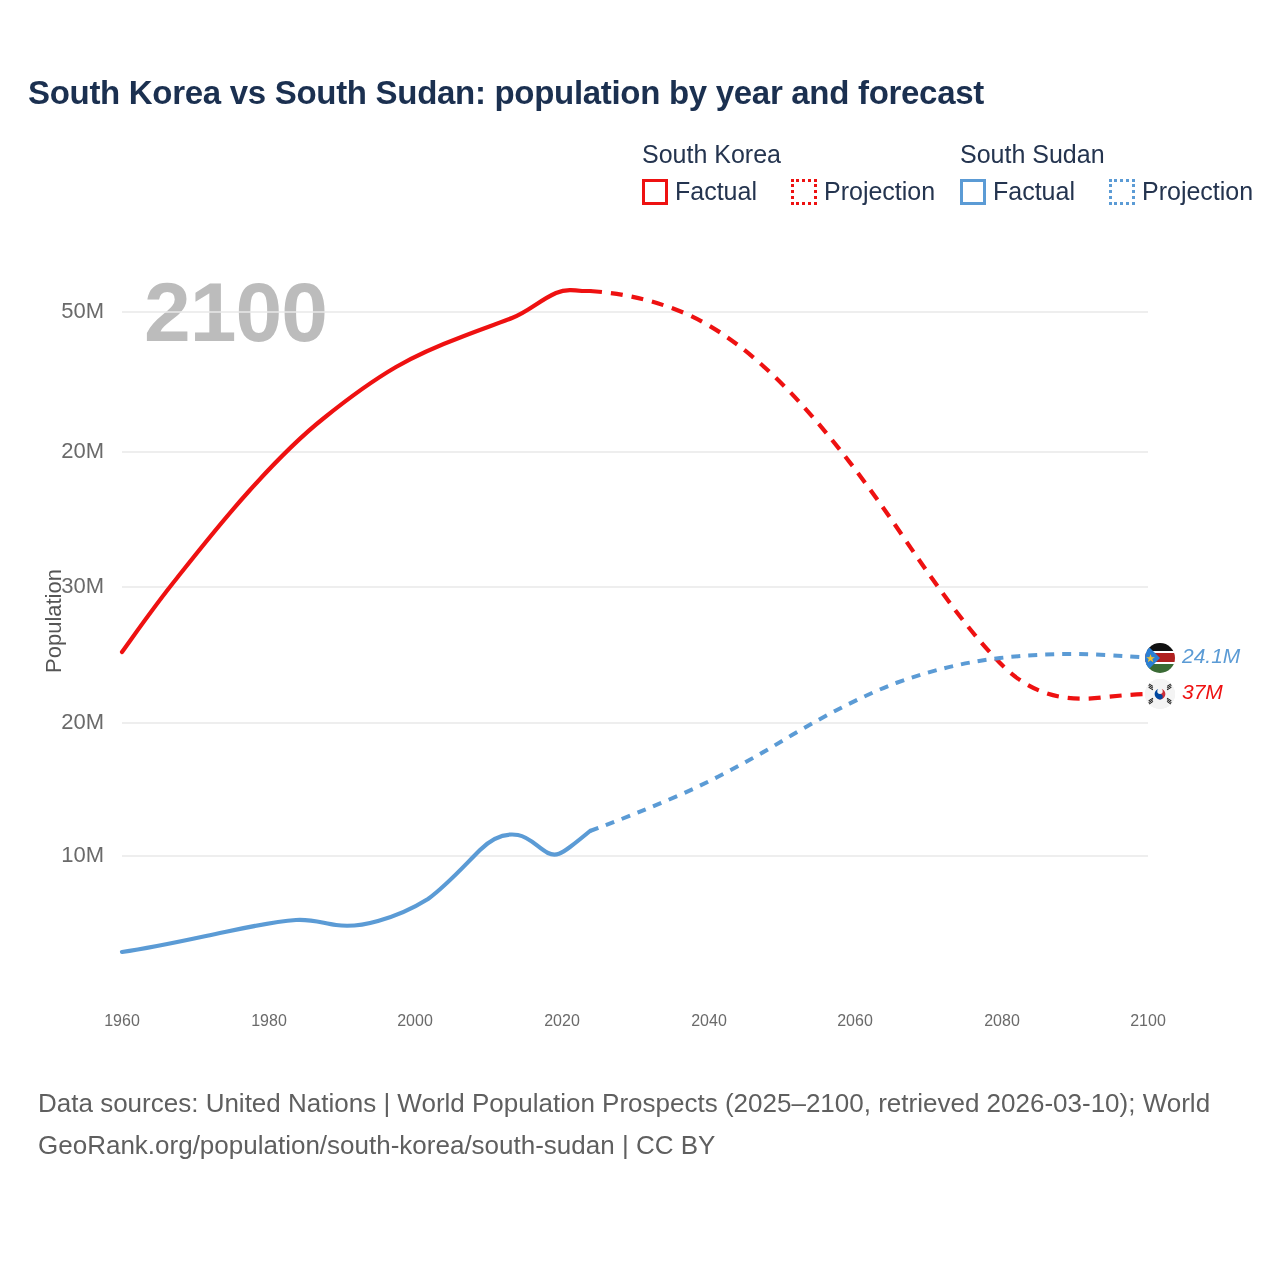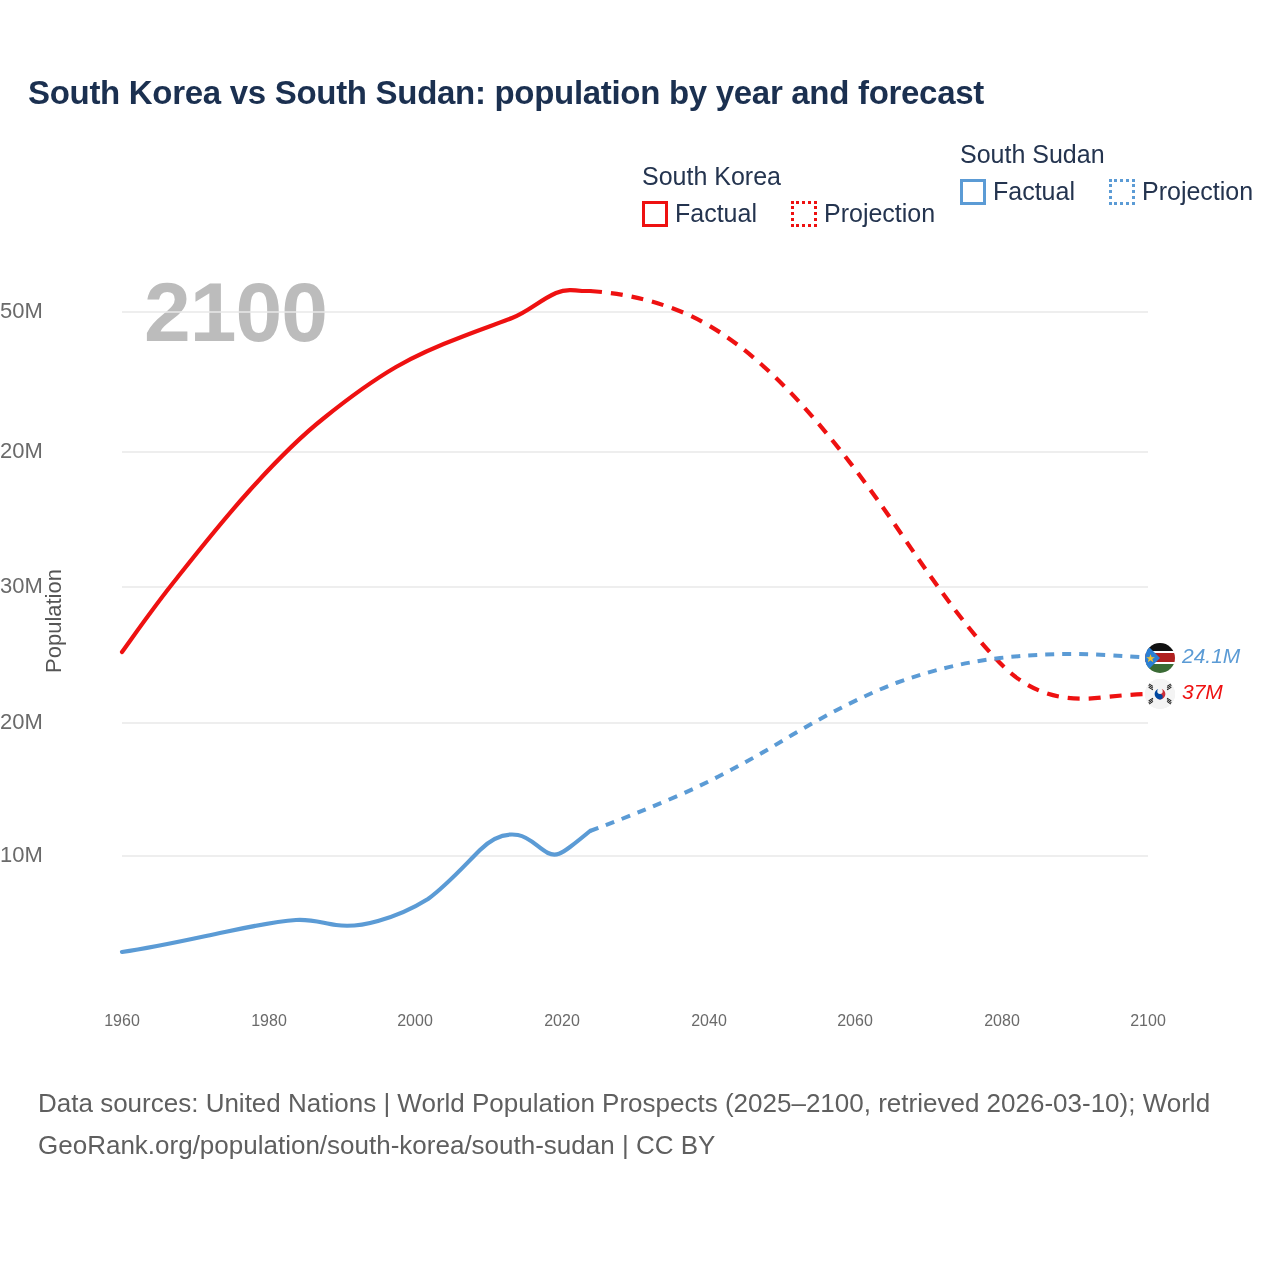--- a/index.html
+++ b/index.html
@@ -27,21 +27,21 @@
     white-space: nowrap;
   }
 
   
   #legend {
     position: absolute;
     left: 642px; top: 140px;
     width: 610px; height: 80px;
   }
   .legend-group { position: absolute; top: 0; }
-  .legend-group.korea { left: 0px; margin-top: 22px; }
+  .legend-group.korea { left: 0px; }
   .legend-group.sudan { left: 318px; }
   .legend-title {
     font-size: 25px;
     color: #24344f;
     white-space: nowrap;
     margin-bottom: 8px;
   }
   .legend-row { display: flex; align-items: center; gap: 12px; }
   .legend-item { display: flex; align-items: center; white-space: nowrap; }
   .legend-item + .legend-item { margin-left: 22px; }
@@ -75,20 +75,21 @@
     color: #bcbcbc;
     line-height: 1;
     letter-spacing: -1px;
   }
 
   .ytick-label {
     position: absolute;
     right: 0;
     font-size: 22px;
     color: #6a6a6a;
+    text-align: right;
     white-space: nowrap;
     margin-left: 20px;
   }
   #ylabels { position: absolute; left: 0px; top: 0; width: 122px; height: 1280px; }
   .ytick-label { width: 122px; padding-right: 18px; }
 
   #axis-title-y {
     position: absolute;
     left: -6px; top: 608px;
     width: 120px;

